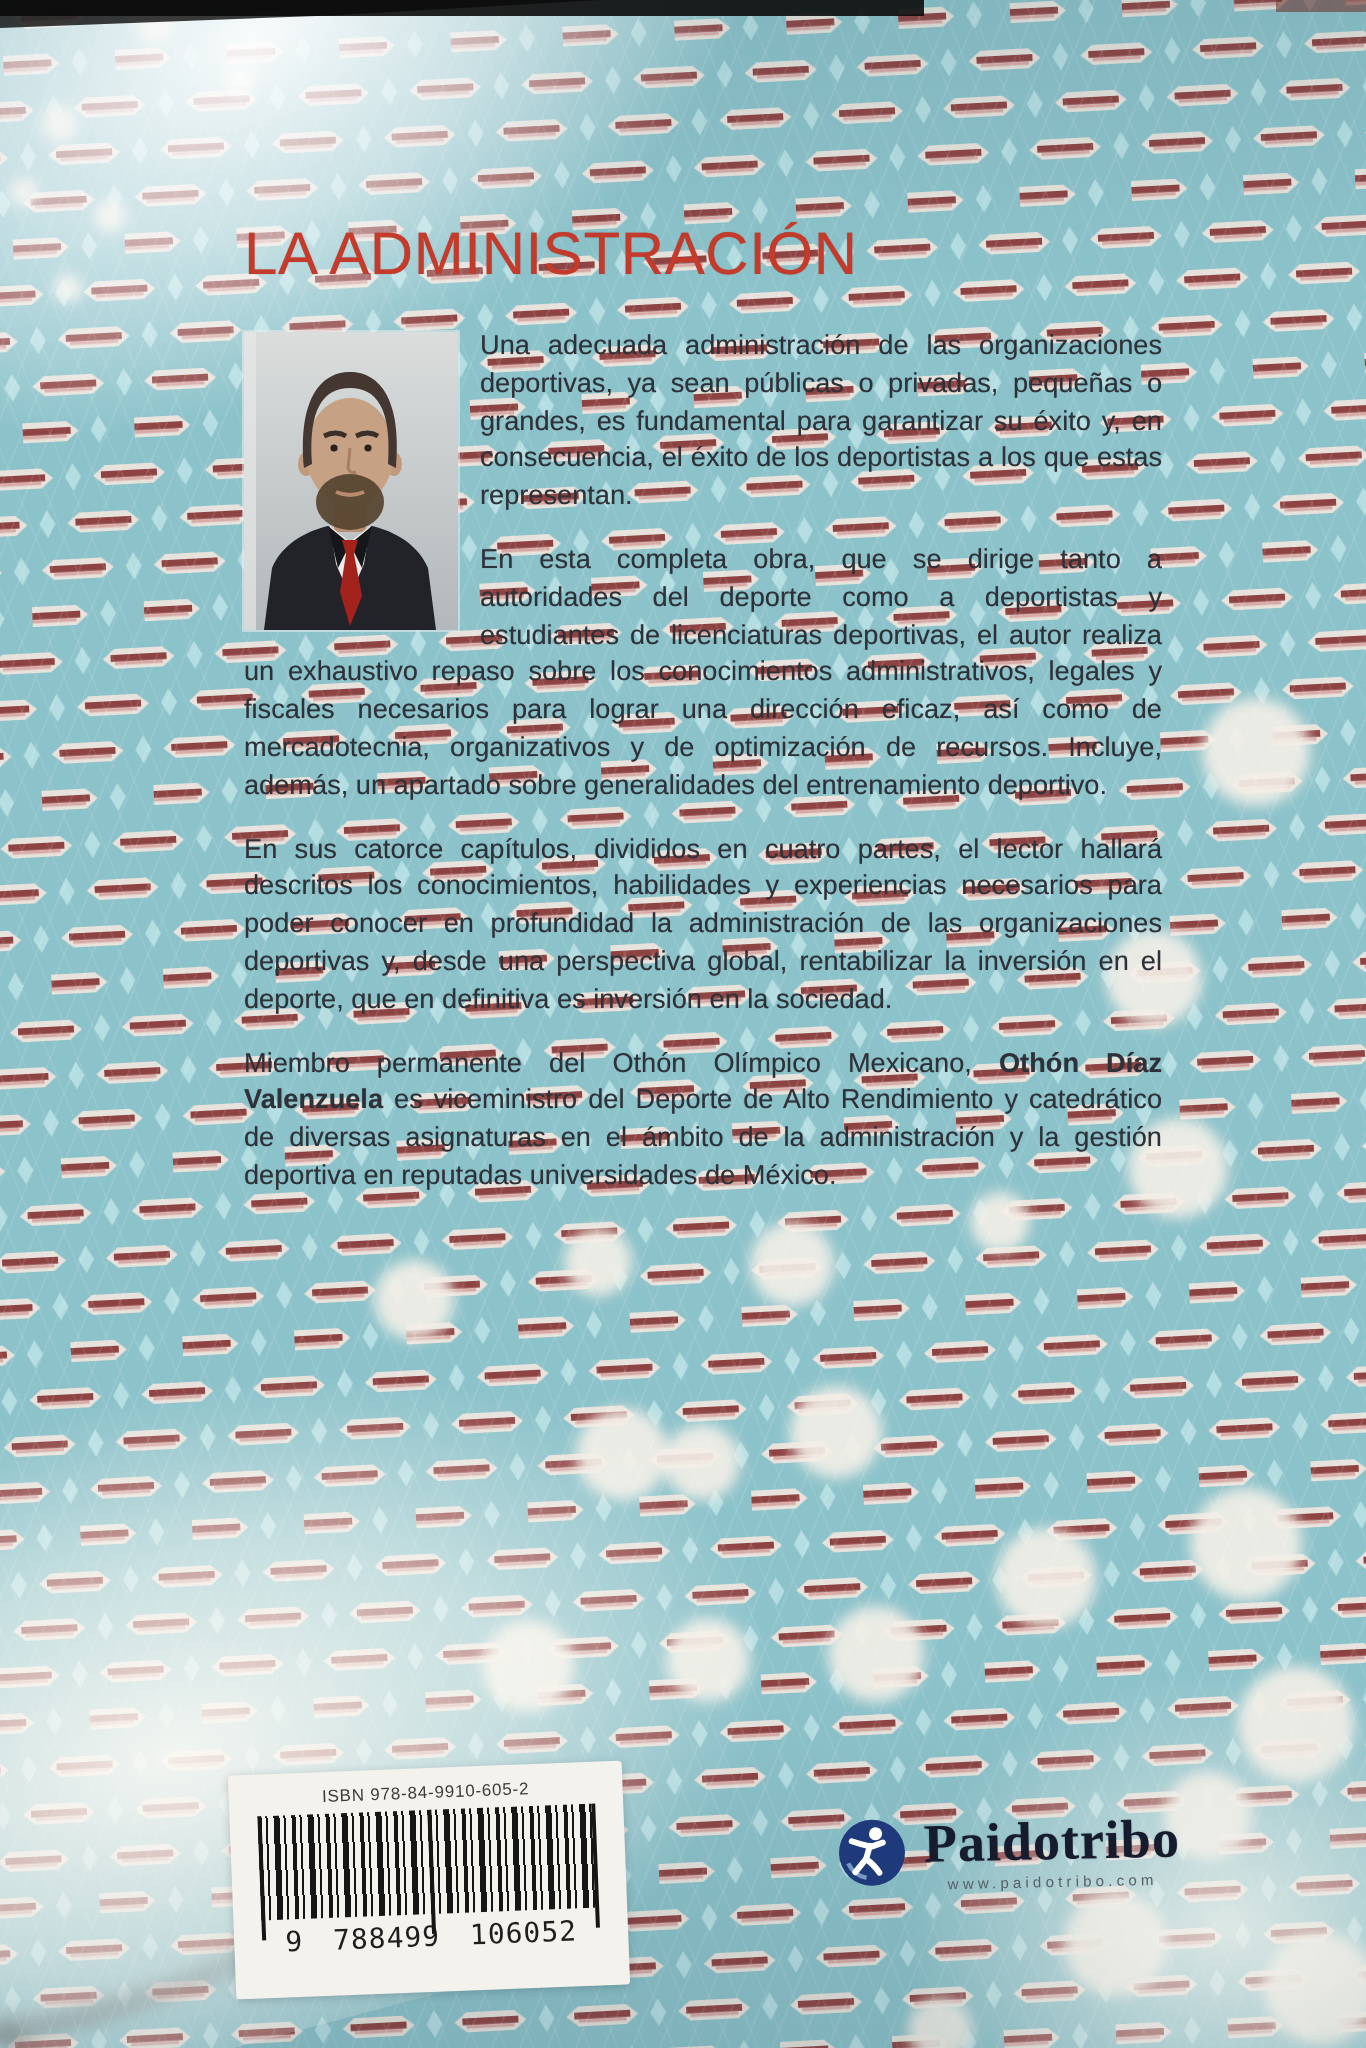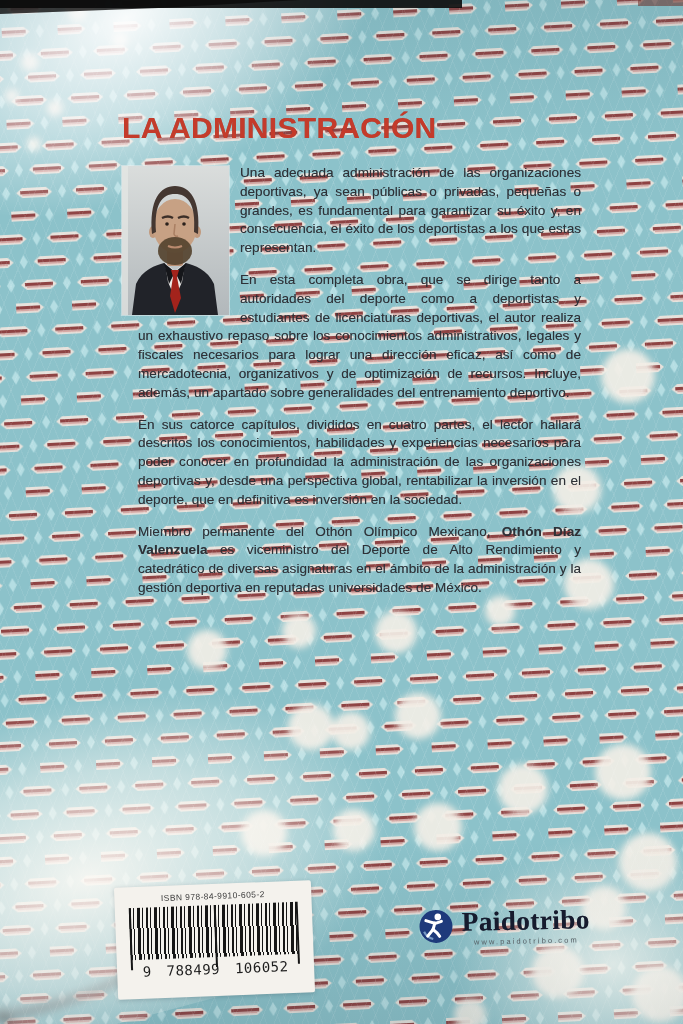--- a/index.html
+++ b/index.html
@@ -22,26 +22,26 @@
     transform:rotate(-15deg);pointer-events:none;}
   .glare-br{position:absolute;right:-90px;bottom:-70px;width:320px;height:260px;z-index:2;
     background:radial-gradient(closest-side, rgba(250,248,242,0.75), rgba(250,248,242,0));
     pointer-events:none;}
   .top-edge{position:absolute;top:0;left:0;width:462px;height:8px;background:#0b0b0b;opacity:.9;z-index:4;}
   .top-wedge{position:absolute;top:0;left:0;width:300px;height:14px;background:#0a0a0a;opacity:.8;z-index:4;
     clip-path:polygon(0 0,100% 0,55% 55%,0 100%);}
   .top-smudge{position:absolute;top:0;left:638px;width:45px;height:6px;background:#6b2a22;opacity:.55;z-index:4;}
 
   .content{position:absolute;left:122px;top:109px;width:459px;z-index:5;color:#2e3137;}
-  .title{color:#c43b2b;font-weight:bold;font-size:30px;line-height:38px;letter-spacing:.3px;
+  .title{color:#c43b2b;font-weight:normal;font-size:30px;line-height:38px;letter-spacing:.3px;
     text-shadow:0 0 .5px rgba(120,30,20,.5);}
   .title-block{margin:0 0 17px 0;}
   .body{font-size:13.6px;line-height:18.8px;text-align:justify;
     text-shadow:0 0 .4px rgba(20,25,35,.35);}
-  .body p{margin:0 0 13px 16px;}
+  .body p{margin:0 0 13px 0;}
   .body b{font-weight:bold;}
   .photo{float:left;width:107px;height:149px;margin:2px 11px 5px 0;
     outline:1px solid rgba(235,238,238,.55);}
 
   .barcode{position:absolute;left:116px;top:884px;width:197px;height:112px;z-index:6;
     background:#f4f2ed;transform:rotate(-2.2deg);border-radius:2px;
     box-shadow:0 1px 4px rgba(40,60,70,.25);}
   .isbn{margin-top:7px;text-align:center;font-size:8.5px;letter-spacing:.4px;color:#3c3c3c;}
   .bars{position:relative;height:52px;margin:4px 14px 0;background:
     repeating-linear-gradient(90deg,

